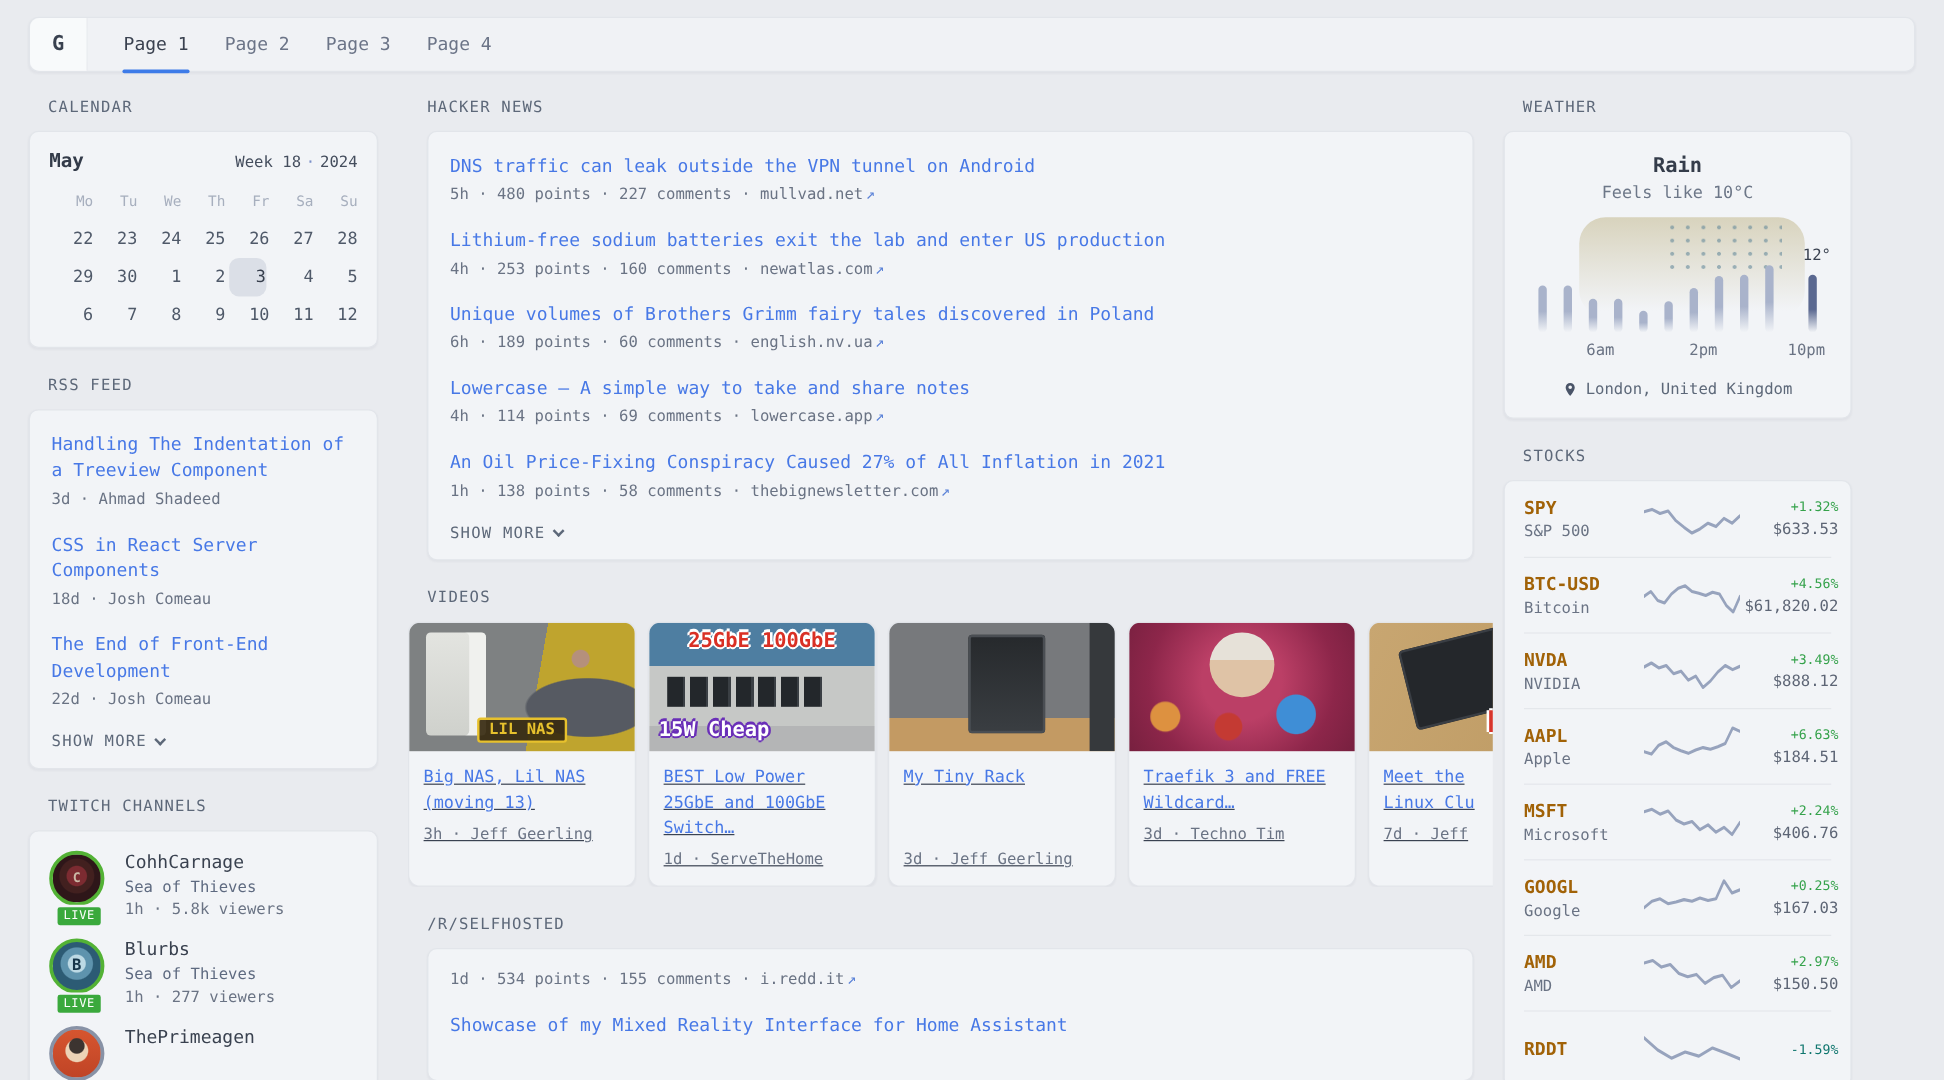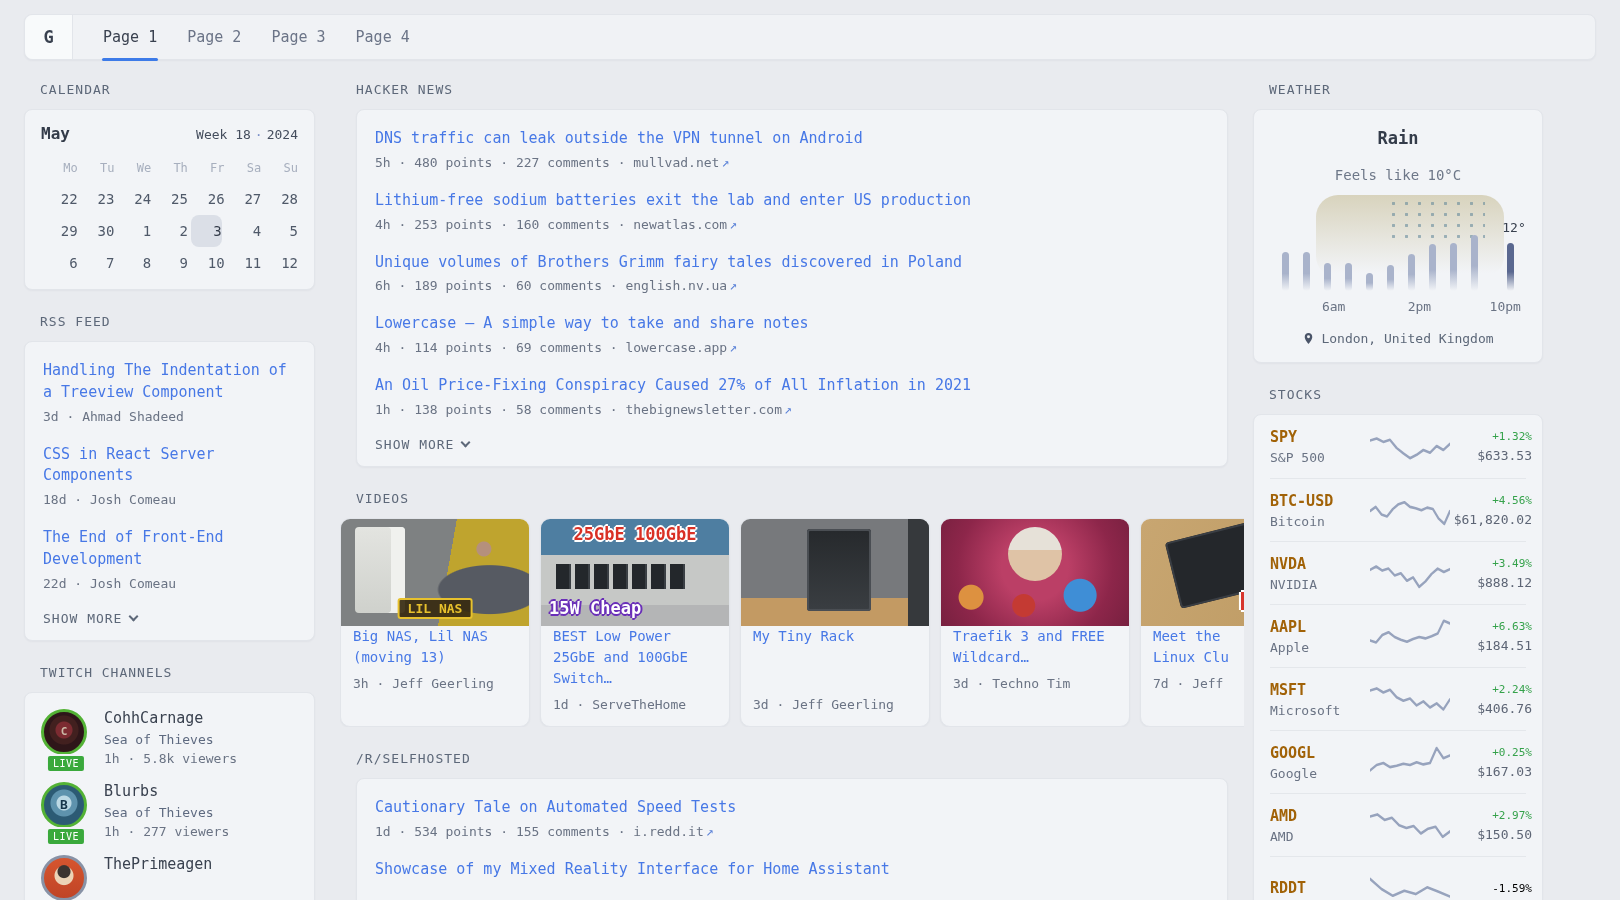--- a/index.html
+++ b/index.html
@@ -96,21 +96,21 @@
   }
   .live-badge:empty { display:none; }
   .ch-name { font-size:15px; color:#39414f; }
   .ch-game { font-size:13px; color:#5e6a80; margin-top:5px; }
   .ch-meta { font-size:13px; color:#6a7384; margin-top:4px; }
 
   
   .videos-row { display:flex; gap:10px; margin:0 -16px; width:904px; overflow:hidden; }
   .vcard { flex:0 0 190px; width:190px; background:#f2f4f7; border:1px solid #e2e5ea; border-radius:10px; overflow:hidden; box-shadow:0 1px 2px rgba(25,35,60,.04); }
   .vthumb { height:107px; position:relative; overflow:hidden; cursor:pointer; }
-  .vbody { padding:0 12px 14px; }
+  .vbody { padding:12px 12px 14px;text-decoration:underline; }
   .vtitle { font-size:14px; line-height:1.5; white-space:pre-line; display:block; }
   .vmeta { margin-top:8px; }
 
   .t1 { background:
         radial-gradient(circle at 76% 28%, #b5907c 0 7px, transparent 8px),
         radial-gradient(ellipse at 79% 66%, #565a62 0 24%, transparent 25%),
         linear-gradient(100deg, #7e8182 0 56%, #bfa42e 56%); }
   .t1::before { content:""; position:absolute; left:14px; top:8px; width:50px; height:86px;
         background:linear-gradient(#e3e4e0, #cfd1cc); border-radius:4px;
         box-shadow:inset -14px 0 0 #f0f1ee; }
@@ -144,21 +144,21 @@
         text-shadow:-2px 0 #fff, 2px 0 #fff, 0 -2px #fff, 0 2px #fff, -1px -1px #fff, 1px 1px #fff; }
   .tt-cheap { bottom:8px; left:8px; font-size:17px; color:#fff;
         text-shadow:-2px 0 #6a2fb8, 2px 0 #6a2fb8, 0 -2px #6a2fb8, 0 2px #6a2fb8, 1px 1px #6a2fb8, -1px -1px #6a2fb8; }
   .tt-fas { bottom:10px; left:52%; font-size:25px; color:#d7352c;
         text-shadow:-2px 0 #fff, 2px 0 #fff, 0 -2px #fff, 0 2px #fff; }
   .thumb-text:empty { display:none; }
 
   
   .weather-card { padding:18px 16px 16px; text-align:center; }
   .w-cond { font-size:17px; font-weight:bold; color:#343c4a; }
-  .w-feels { font-size:14px; color:#6d7788; margin-top:19px; }
+  .w-feels { font-size:14px; color:#6d7788; margin-top:5px; }
   .w-chart { position:relative; width:236px; height:88px; margin:20px auto 0; }
   .w-band { position:absolute; top:-8px; height:94%; border-radius:22px;
         background:linear-gradient(#d8d3bd, rgba(216,211,189,0) 94%); }
   .w-drops { position:absolute; left:38%; right:10%; top:3px; height:50%;
         background-image:radial-gradient(rgba(90,130,150,.55) 1.5px, transparent 2px);
         background-size:13px 11px; }
   .w-bars { position:absolute; inset:0; display:flex; justify-content:space-between; align-items:flex-end; padding:0 2px; }
   .wbar { width:7px; border-radius:4px; background:linear-gradient(#a9b3cb 55%, rgba(169,179,203,0)); }
   .wbar.now { position:relative; background:linear-gradient(#5a6890 60%, rgba(90,104,144,0)); }
   .now-temp { position:absolute; top:-23px; left:50%; transform:translateX(-35%);
@@ -172,21 +172,21 @@
   .stocks-card { padding:0 16px; }
   .stock-row { display:flex; align-items:center; height:63px; border-top:1px solid #e4e7eb; }
   .stock-row:first-child { border-top:none; }
   .s-left { width:100px; flex:0 0 100px; }
   .s-sym { font-size:15px; font-weight:bold; color:#a16207; }
   .s-name { font-size:13px; color:#6a7384; margin-top:4px; }
   .s-spark { flex:1; display:flex; justify-content:center; align-items:center; }
   .s-right { width:82px; flex:0 0 82px; text-align:right; }
   .s-change { font-size:11px; }
   .s-change.up { color:#35a24b; }
-  .s-change.down { color:#000000; }
+  .s-change.down { color:#0f766e; }
   .s-price { font-size:13px; color:#5d6575; margin-top:5px; }
 </style>
 </head>
 <body>
 
 <div class="page">
 
   <div class="header">
     <div class="logo">G</div>
     <div class="tabs">
@@ -400,21 +400,20 @@
             </div>
           </div>
 
         </div>
       </div>
 
       <div class="section">
         <div class="section-title">/R/SELFHOSTED</div>
         <div class="card list-card">
           <div class="feed-item">
-            <span class="feed-title link">Cautionary Tale on Automated Speed Tests</span>
             <div class="meta"><span>1d · 534 points · 155 comments · i.redd.it</span><span class="arrow">↗</span></div>
           </div>
           <div class="feed-item">
             <span class="feed-title link">Showcase of my Mixed Reality Interface for Home Assistant</span>
           </div>
         </div>
       </div>
 
     </div>
 

